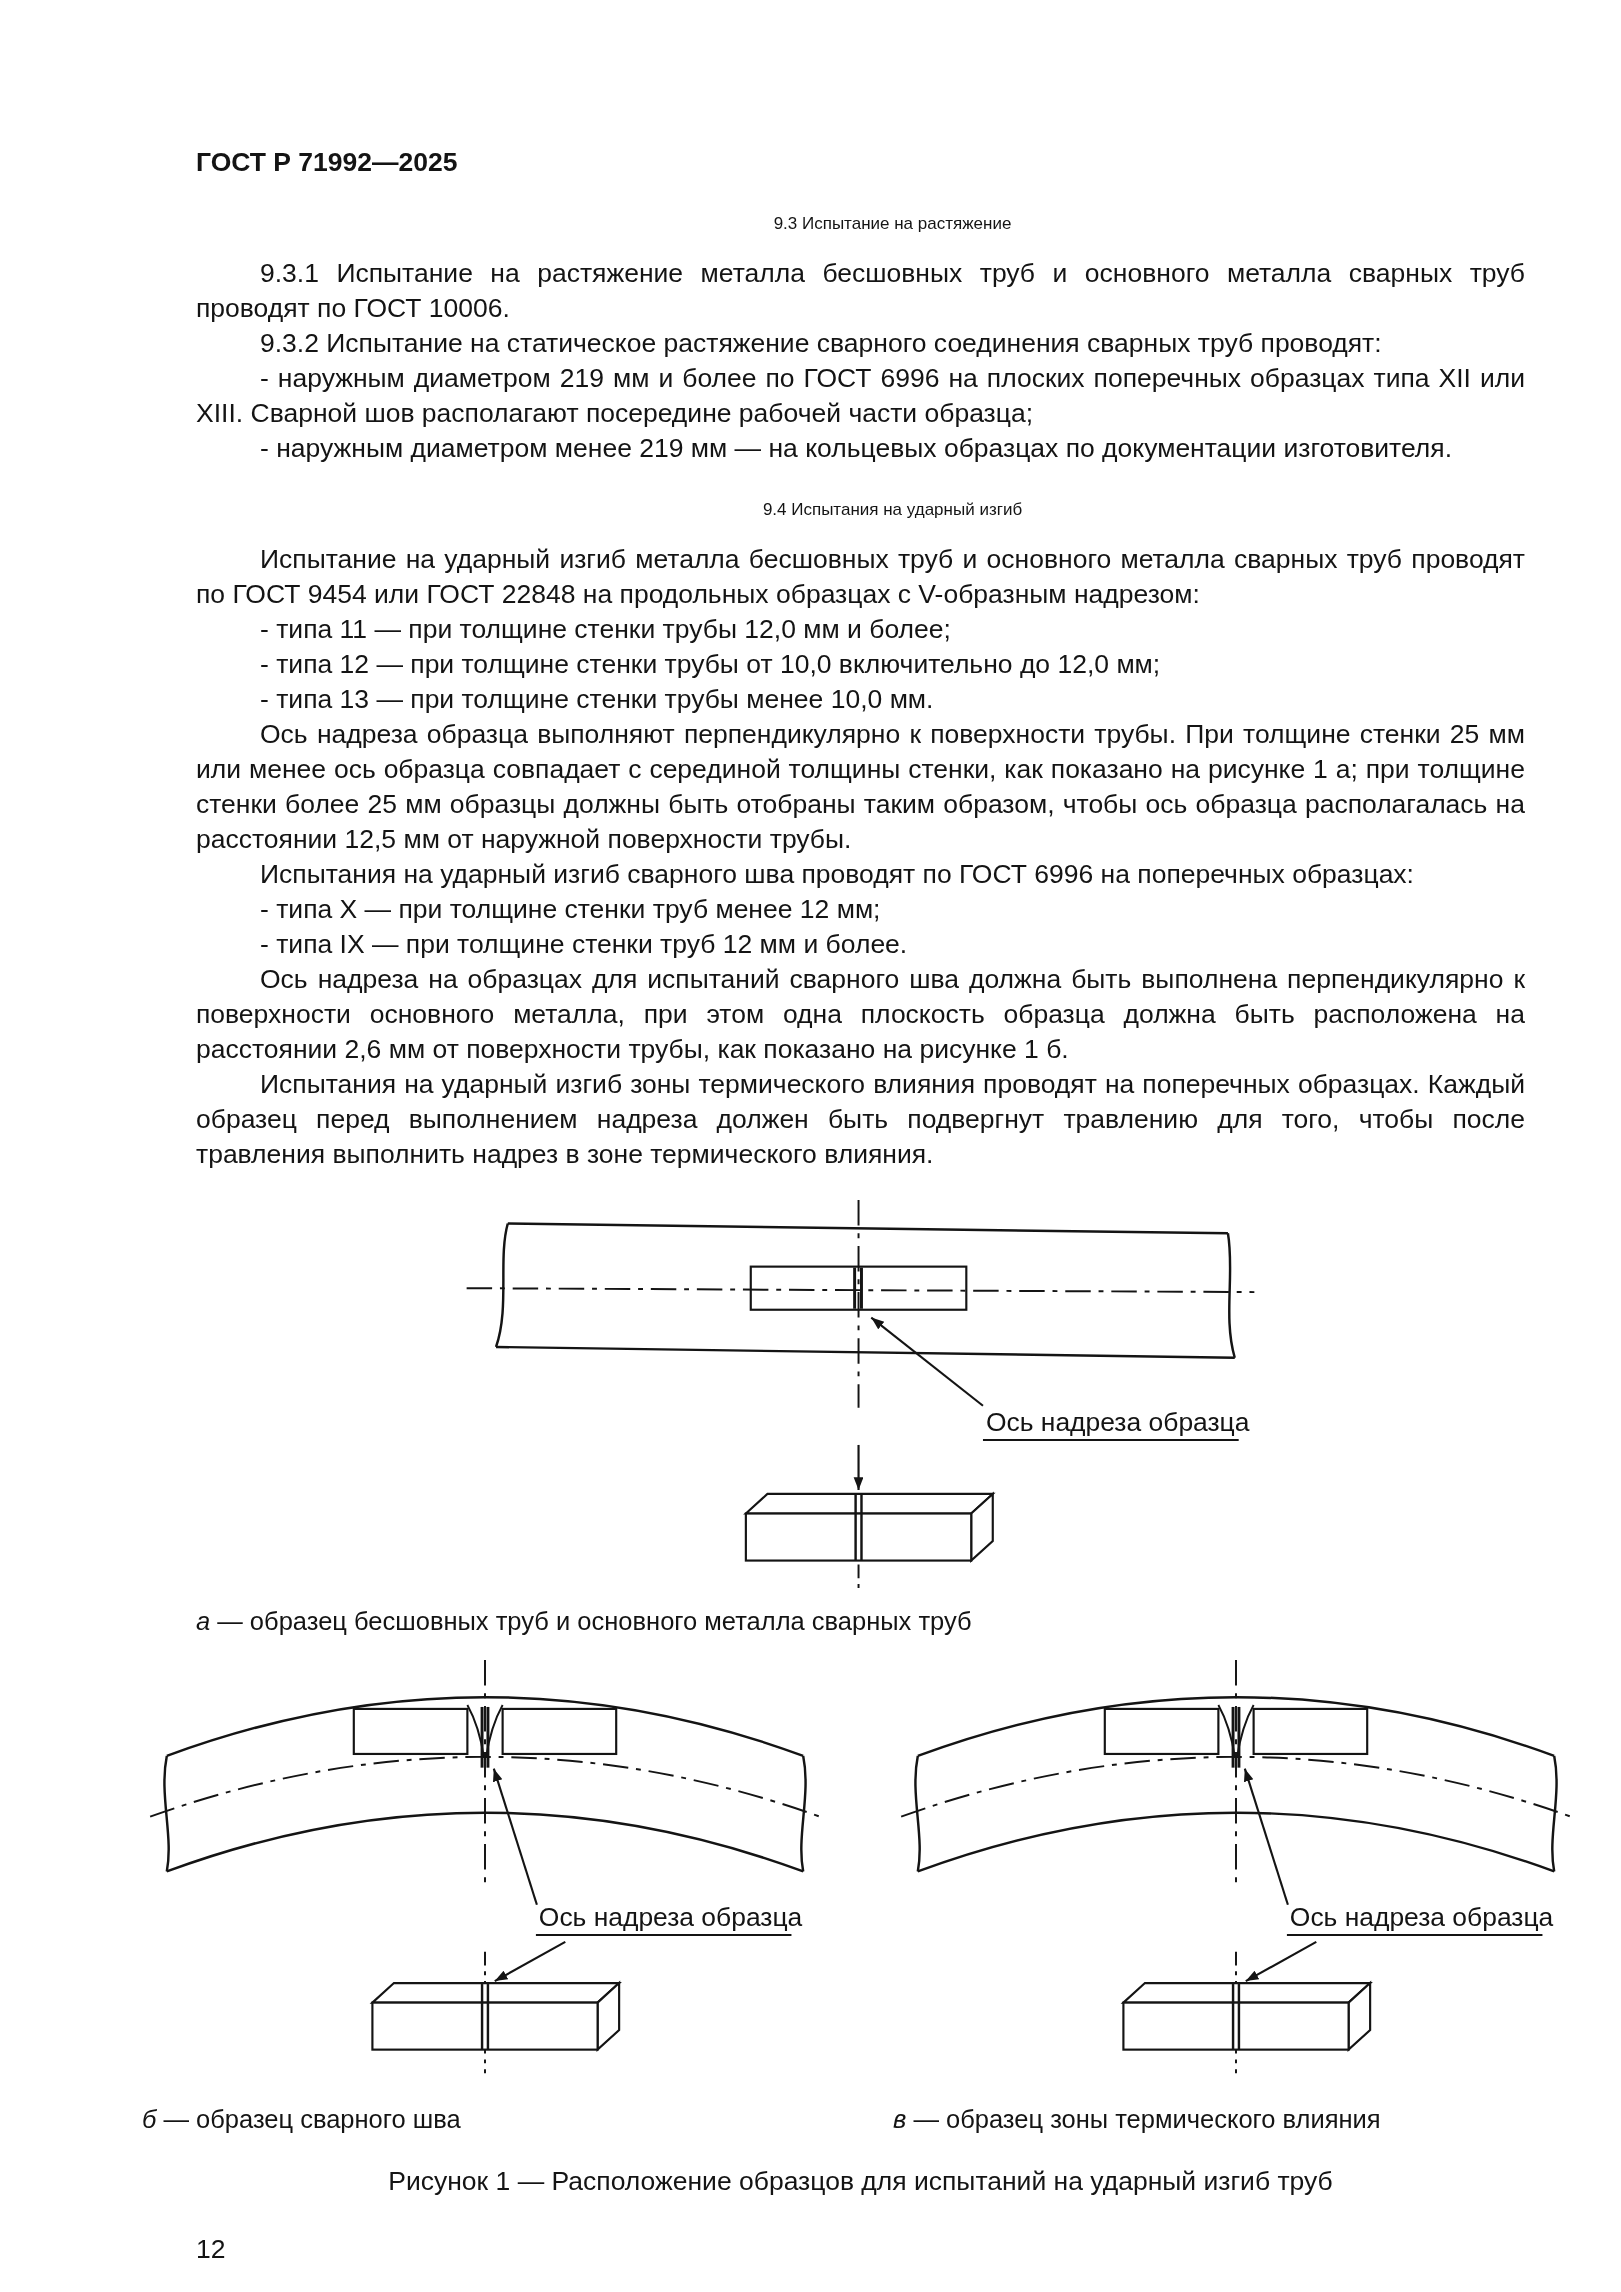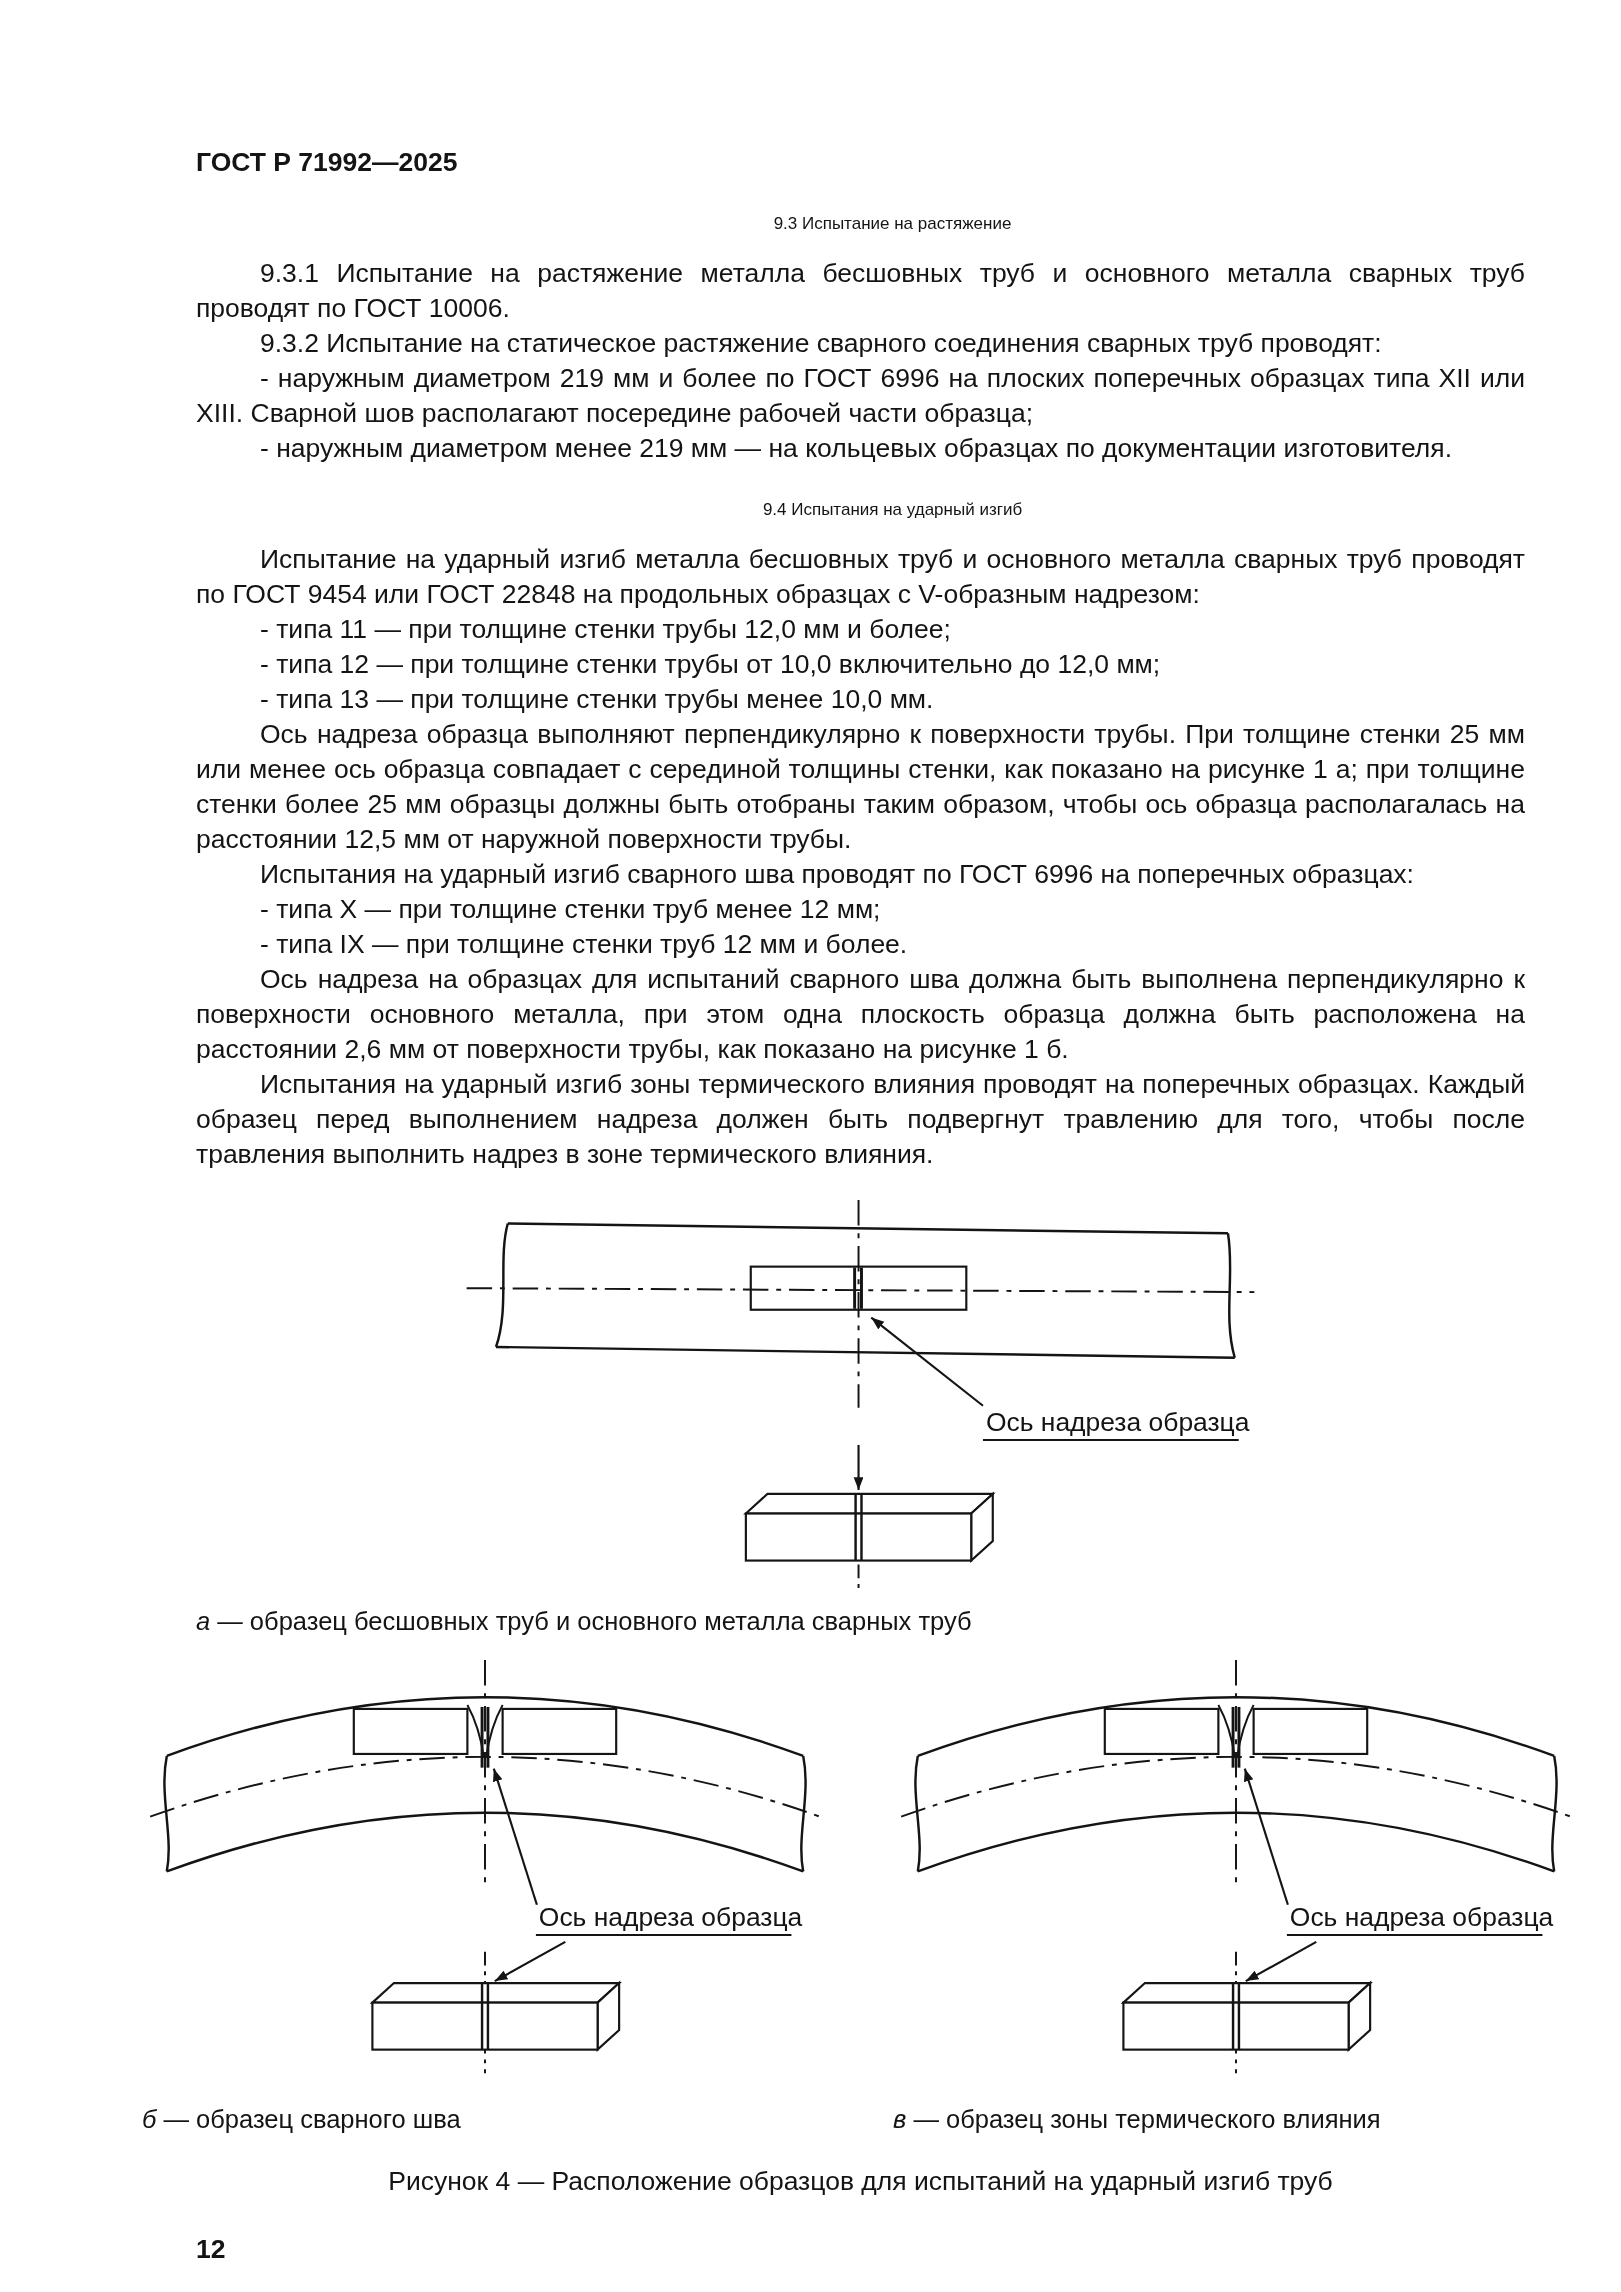--- a/index.html
+++ b/index.html
@@ -57,21 +57,20 @@
   }
   .subcaption i { font-style: italic; }
   .fig-main-caption {
     font-size: 26.5px;
     text-align: center;
     margin-top: 29px;
   }
   .page-num {
     margin-top: 33px;
     font-size: 26.5px;
-    font-weight: bold;
   }
 </style>
 </head>
 <body>
 
 <div class="page">
 
   <div class="running-header">ГОСТ Р 71992—2025</div>
 
   <div class="heading">9.3 Испытание на растяжение</div>
@@ -240,18 +239,18 @@
         </g>
       </svg>
       <figcaption class="subcaption">
         <i>в</i>
         <span>— образец зоны термического влияния</span>
       </figcaption>
     </figure>
 
   </div>
 
-  <div class="fig-main-caption">Рисунок 4 — Расположение образцов для испытаний на ударный изгиб труб</div>
+  <div class="fig-main-caption">Рисунок 1 — Расположение образцов для испытаний на ударный изгиб труб</div>
 
   <div class="page-num">12</div>
 
 </div>
 
 
 </body></html>

